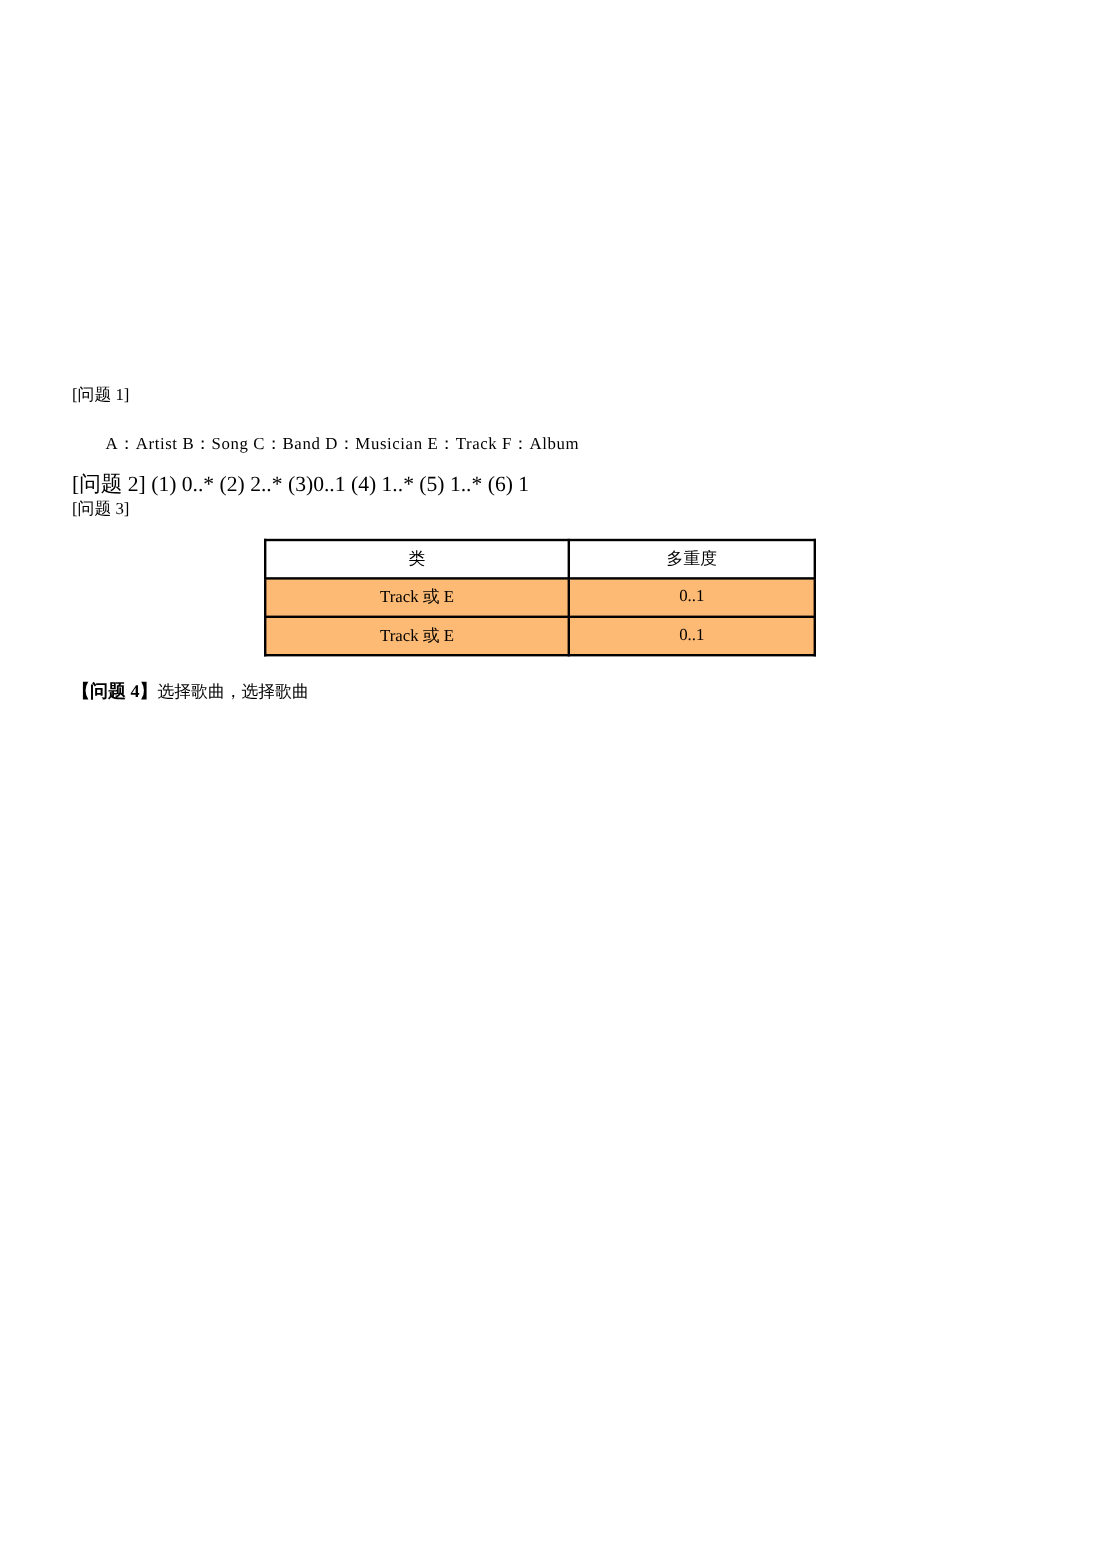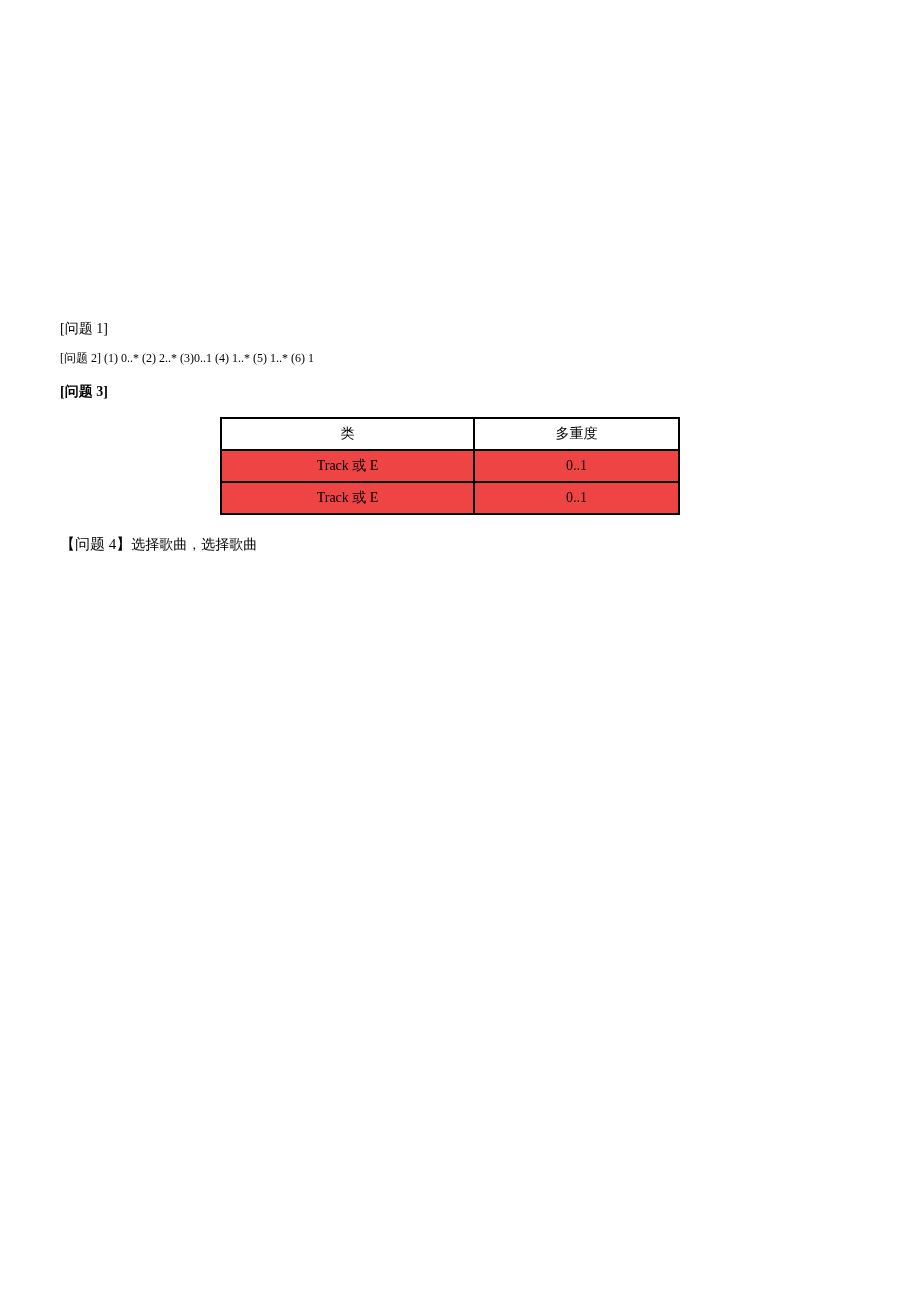--- a/index.html
+++ b/index.html
@@ -21,40 +21,39 @@
     .content-area {
       margin-top: 280px;
     }
 
     .title-line {
       margin-bottom: 4px;
       font-size: 14px;
     }
 
     .question-line {
-      margin-bottom: 12px;
+      margin-bottom: 23px;
       font-size: 14px;
     }
 
     .options-line {
       margin-bottom: 12px;
       font-size: 14px;
       text-indent: 2em;
       letter-spacing: 0.5px;
     }
 
     .question2-line {
-      margin-bottom: 16px;
-      font-size: 12px;
+      margin-bottom: 0;
+      font-size: 18px;
     }
 
     .question3-line {
       margin-bottom: 16px;
       font-size: 14px;
-      font-weight: bold;
     }
 
     .table-container {
       margin-left: 160px;
       margin-bottom: 20px;
     }
 
     table {
       border-collapse: collapse;
       width: 460px;
@@ -68,43 +67,46 @@
       font-family: "SimSun", "宋体", serif;
     }
 
     table thead tr th {
       font-weight: normal;
       background-color: #ffffff;
     }
 
     table tbody tr td {
       font-weight: normal;
-      background-color: #ef4444;
+      background-color: #fdba74;
     }
 
     .question4-line {
       margin-top: 8px;
       font-size: 14px;
     }
 
     .bold-bracket {
-      font-weight: normal;
+      font-weight: bold;
       font-size: 15px;
     }
   </style>
 </head>
 <body>
 
 <div class="content-area">
 
 
   <div class="question-line">
     <span>[问题 1]</span>
   </div>
 
+  <div class="options-line">
+    <span>A：Artist B：Song C：Band D：Musician E：Track F：Album</span>
+  </div>
 
   <div class="question2-line">
     <span>[问题 2]  (1) 0..* (2) 2..* (3)0..1 (4) 1..* (5) 1..* (6) 1</span>
   </div>
 
   <div class="question3-line">
     <span>[问题 3]</span>
   </div>
 
   <div class="table-container">

